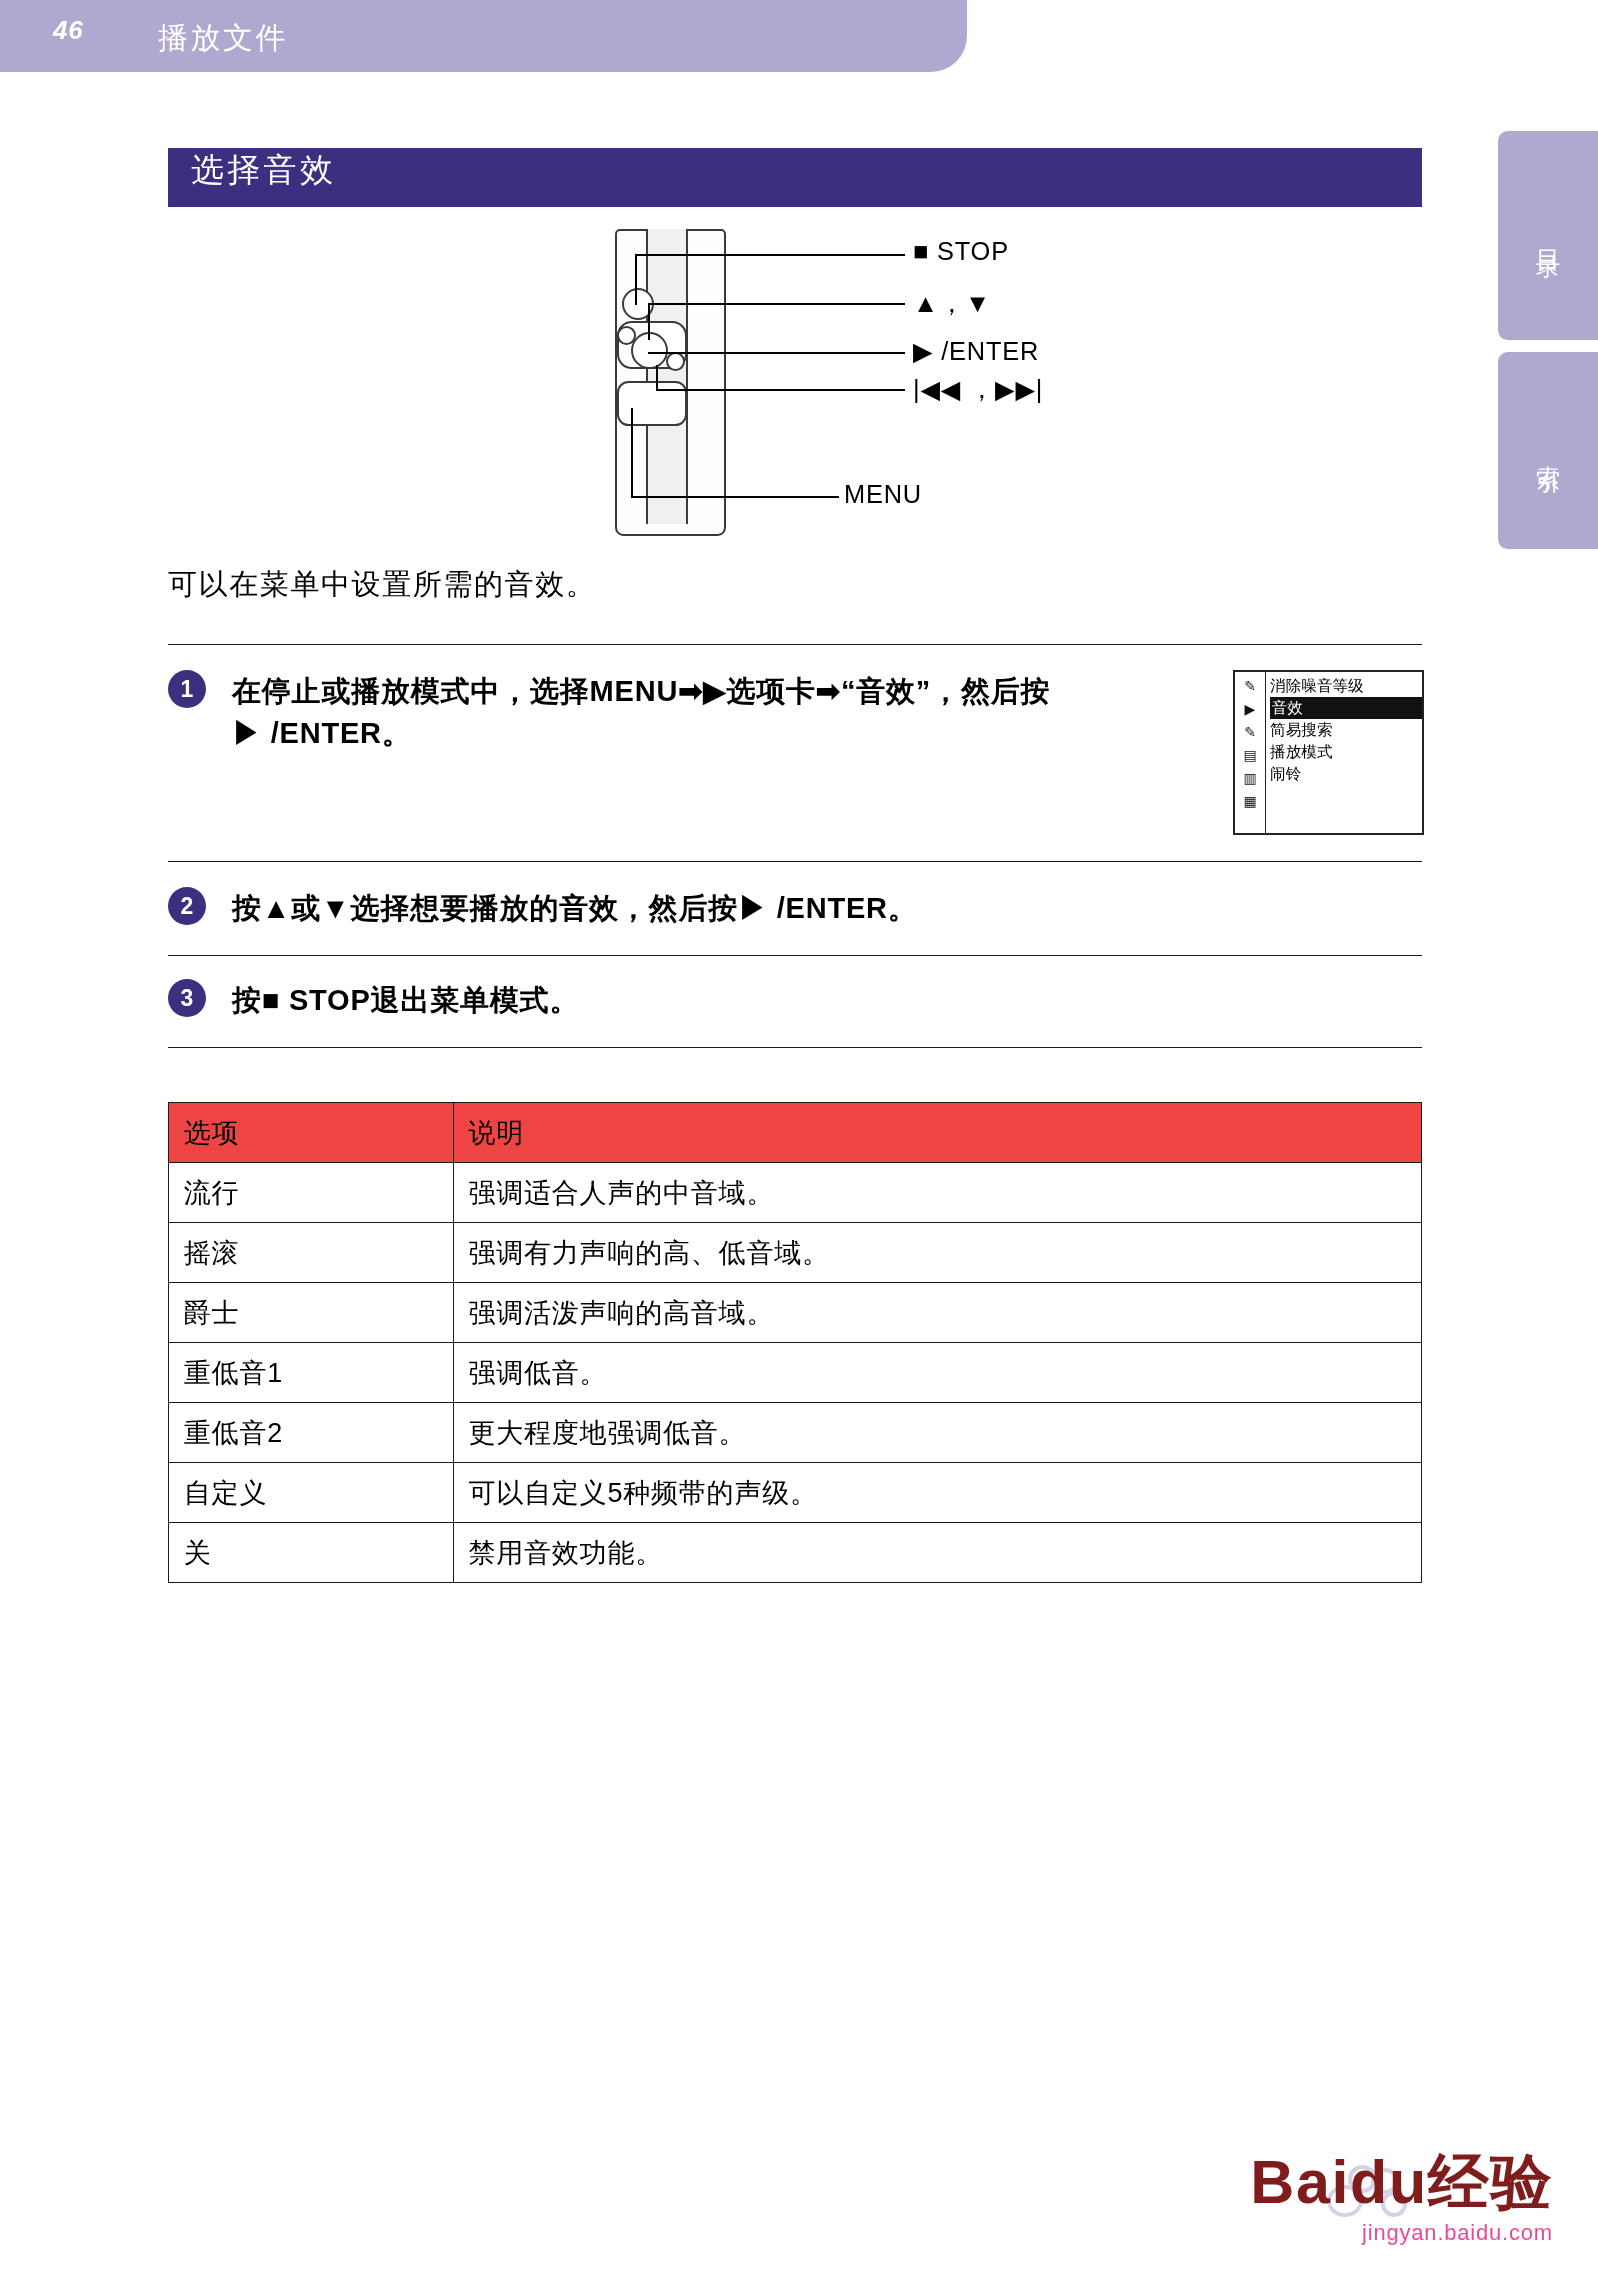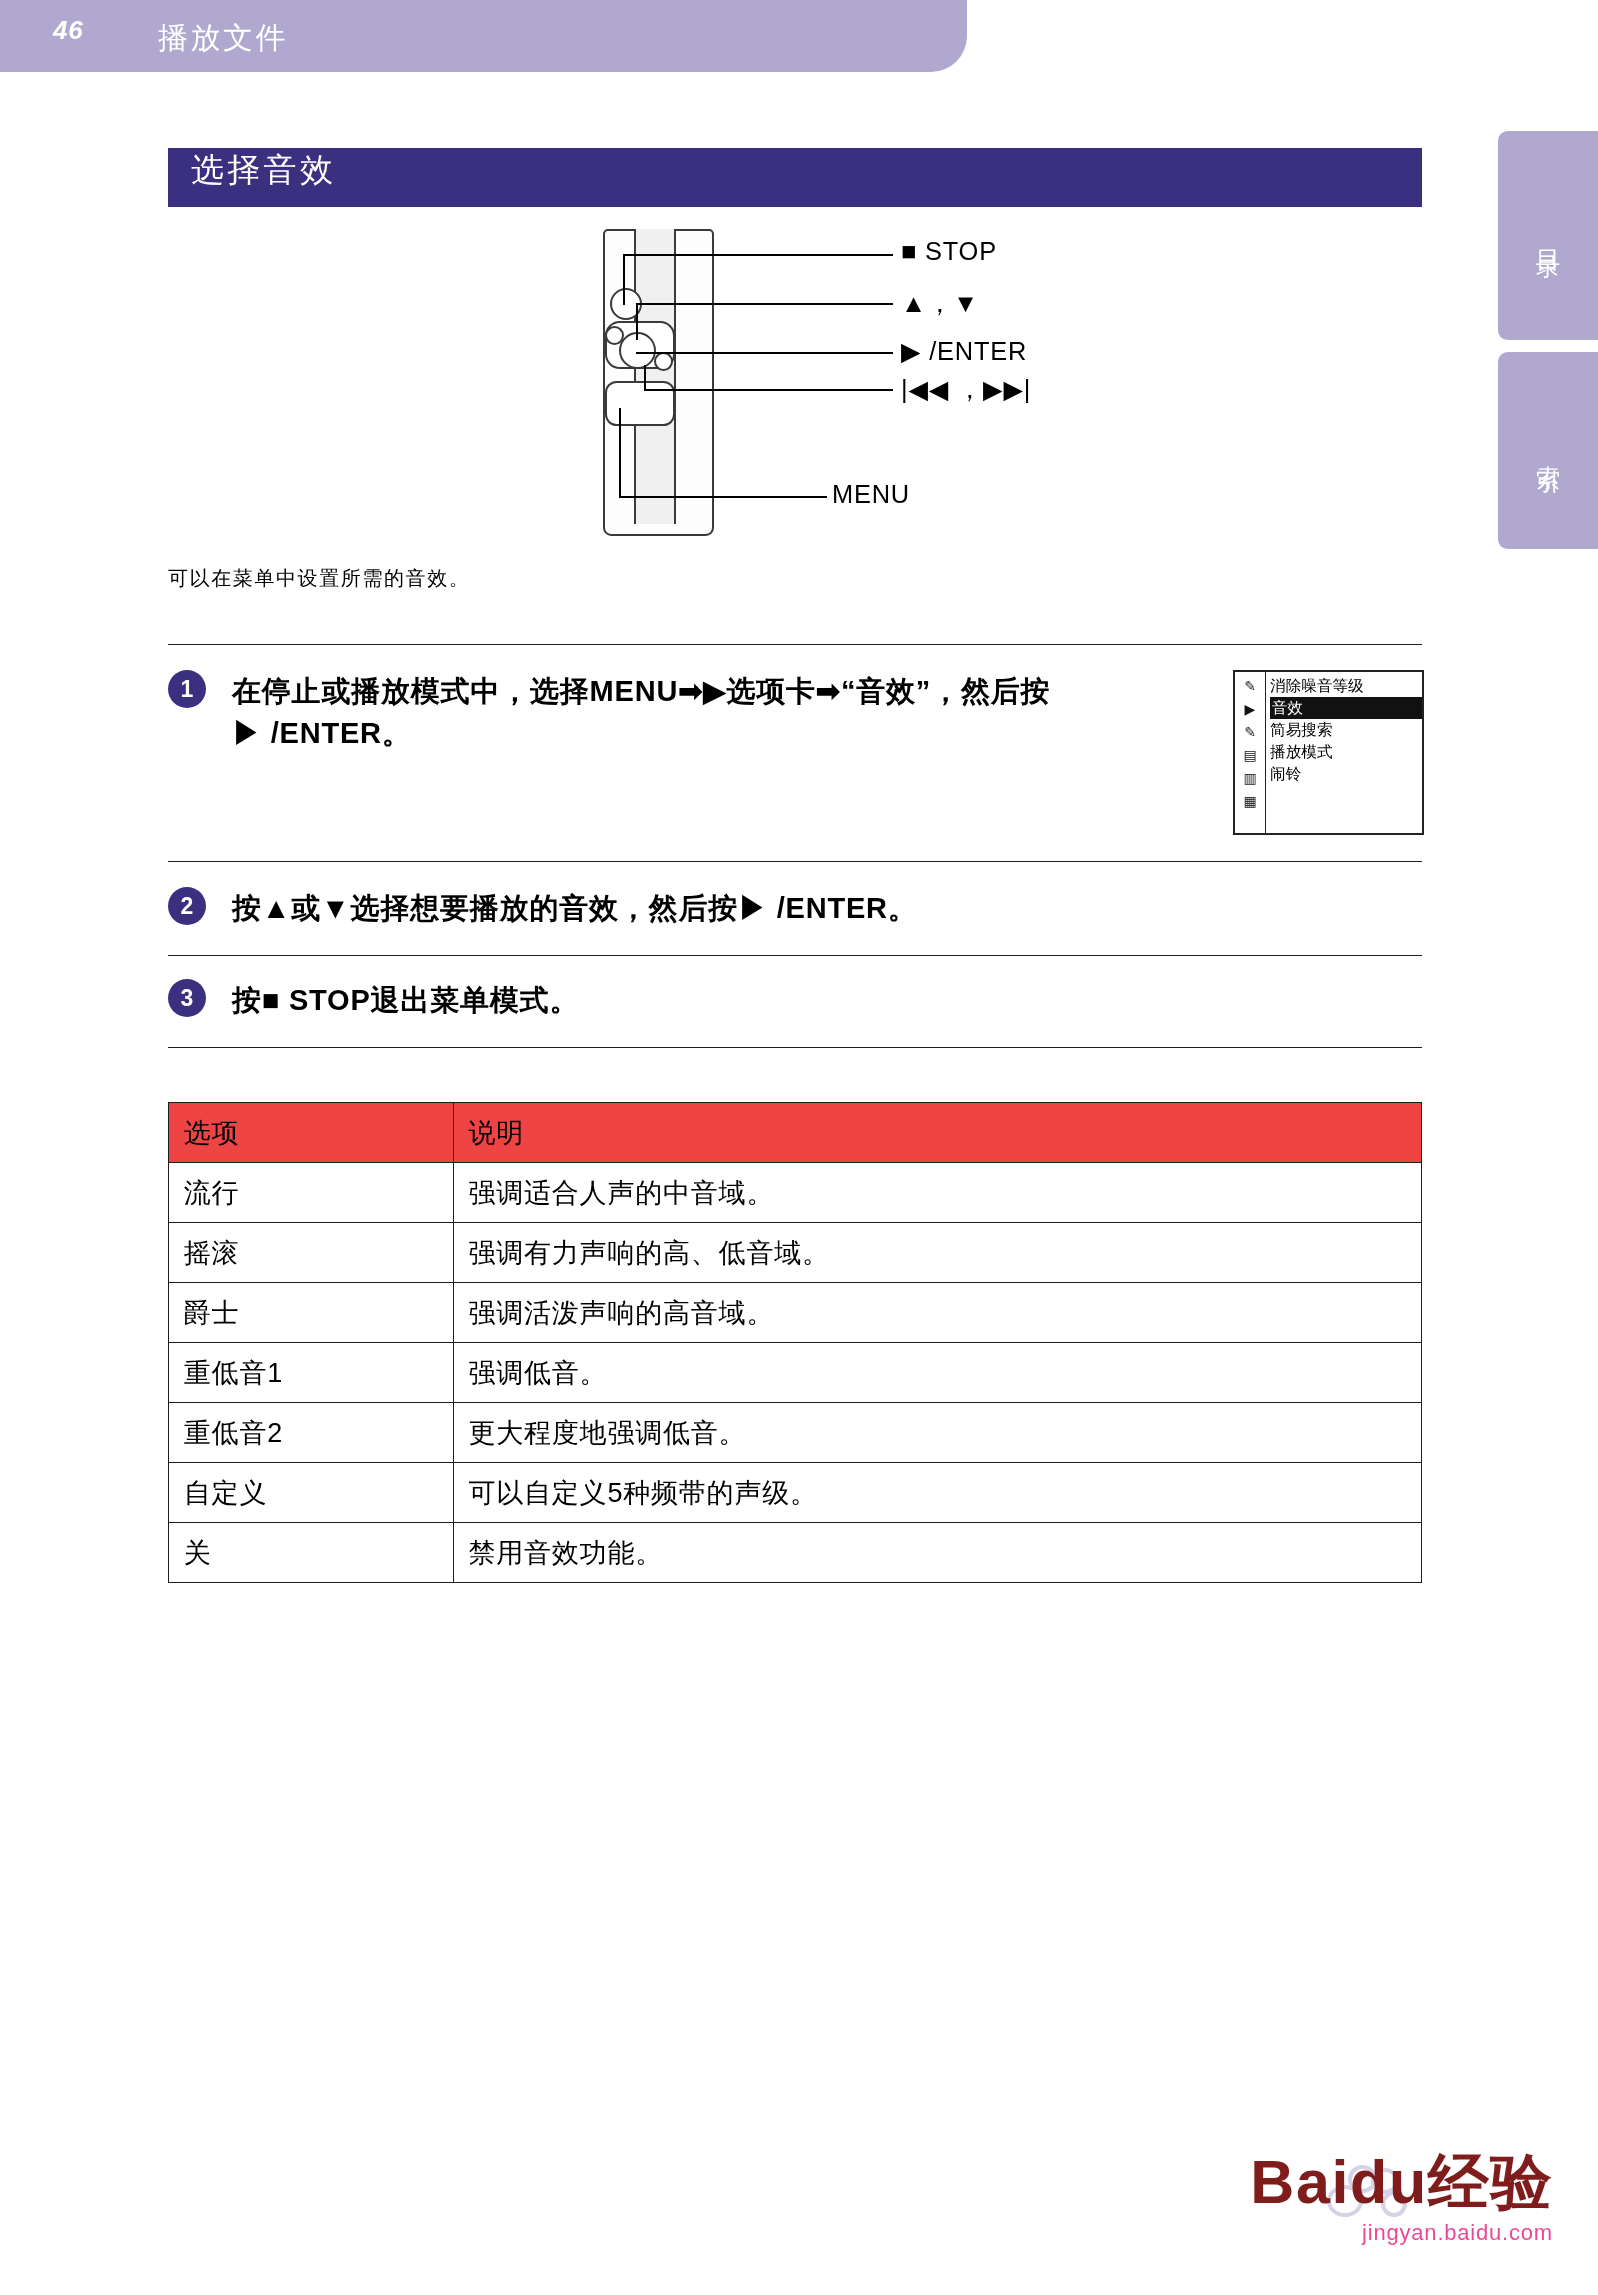--- a/index.html
+++ b/index.html
@@ -81,21 +81,21 @@
     color: #ffffff;
     font-size: 33px;
     margin-left: 23px;
     letter-spacing: 3.3px;
   }
 
   
   .device-figure {
     position: absolute;
     top: 221px;
-    left: 562px;
+    left: 574px;
     width: 541px;
     height: 328px;
   }
   .dev-body {
     position: absolute;
     left: 41px; top: 8.2px;
     width: 107px; height: 303px;
     border: 2.5px solid #3a3a3a;
     border-radius: 4.9px 4.9px 8.2px 8.2px;
     background: #fdfdfd;
@@ -137,21 +137,21 @@
     font-family: "Liberation Sans", sans-serif;
     white-space: nowrap;
     letter-spacing: 0.8px;
   }
 
   
   .intro-text {
     position: absolute;
     top: 565px;
     left: 168px;
-    font-size: 20px;
+    font-size: 29px;
     color: #000;
     letter-spacing: 1.6px;
   }
 
   
   .rule {
     position: absolute;
     left: 168px;
     width: 1254px;
     height: 0;

